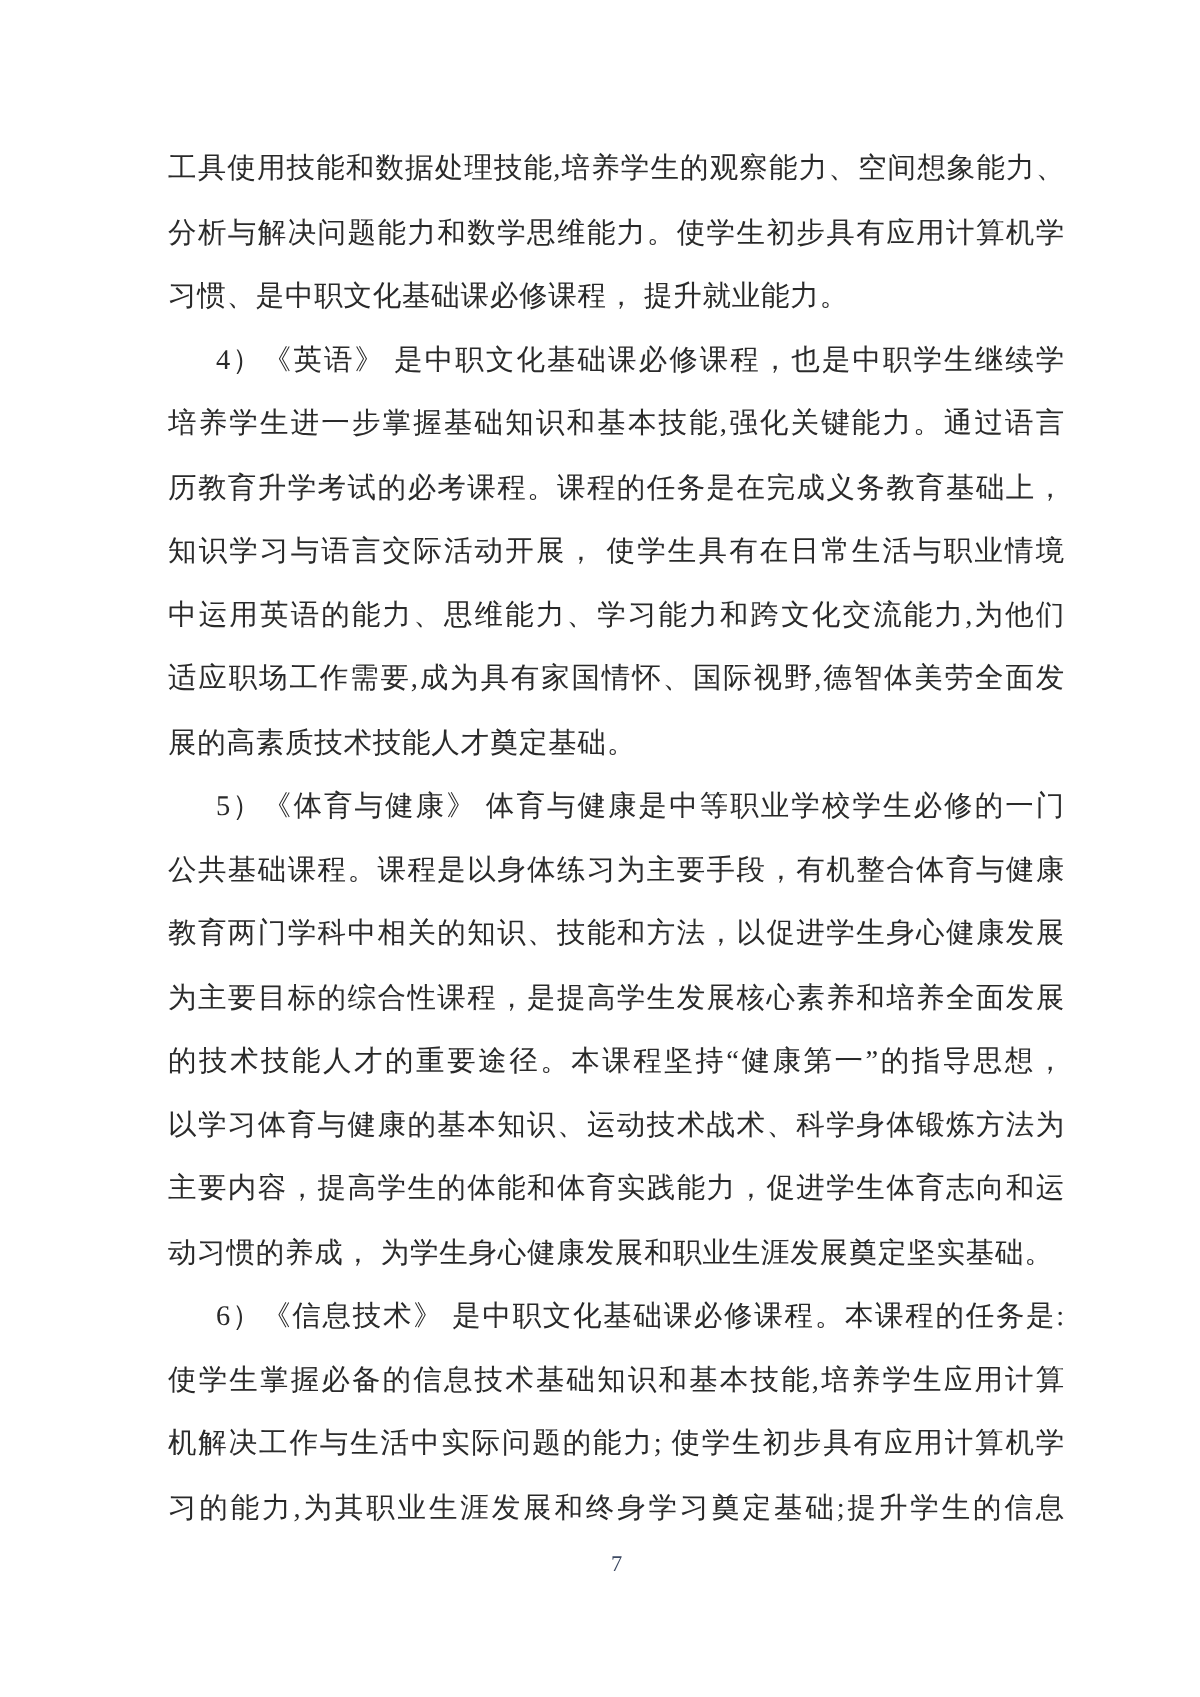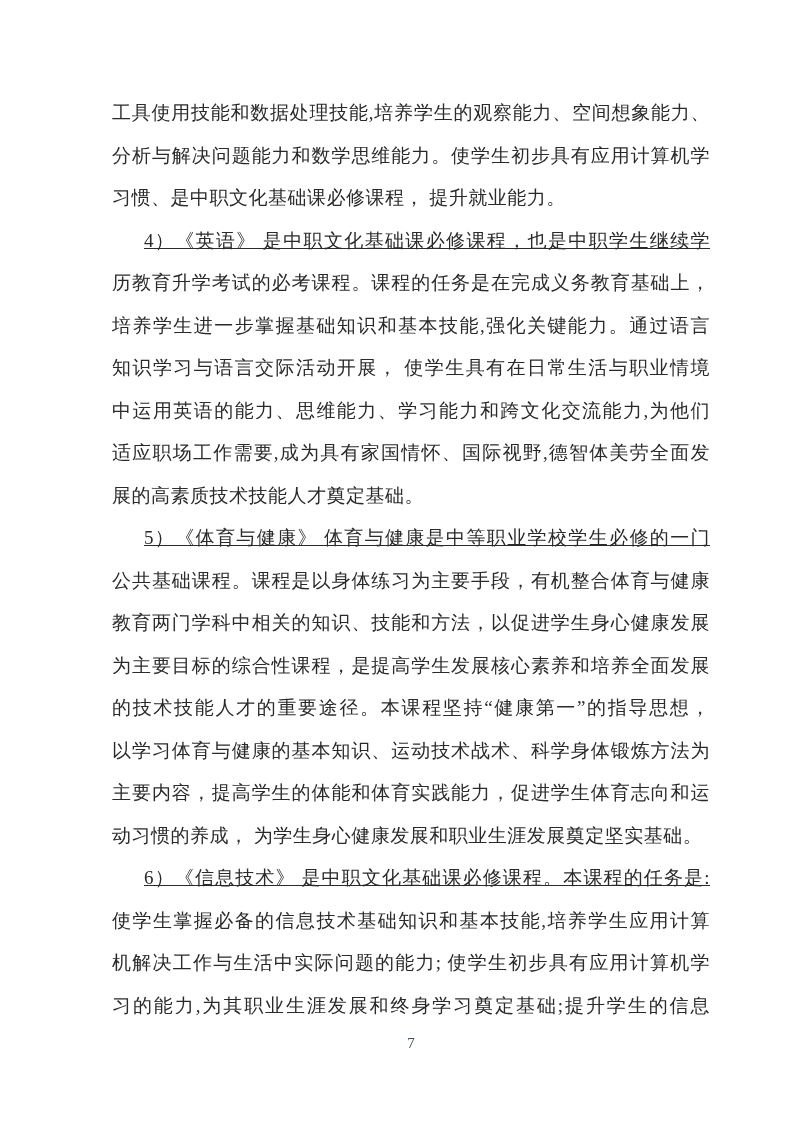--- a/index.html
+++ b/index.html
@@ -36,21 +36,20 @@
     width: 598px;
     text-align: justify;
     text-align-last: justify;
     text-justify: inter-character;
     letter-spacing: 0.5px;
     height: 42.5px;
     overflow: hidden;
   }
   .text-line.indent {
     padding-left: 32px;
-    text-decoration: underline;
   }
   .text-line.para-end {
     text-align-last: left;
   }
   .page-footer {
     position: absolute;
     left: 112px;
     top: 1033px;
     width: 598px;
     text-align: center;
@@ -64,22 +63,22 @@
 </head>
 <body>
 
 <div class="doc-page">
 
   <div class="text-block">
     <div class="text-line">工具使用技能和数据处理技能,培养学生的观察能力、空间想象能力、</div>
     <div class="text-line">分析与解决问题能力和数学思维能力。使学生初步具有应用计算机学</div>
     <div class="text-line para-end">习惯、是中职文化基础课必修课程， 提升就业能力。</div>
     <div class="text-line indent">4）《英语》 是中职文化基础课必修课程，也是中职学生继续学</div>
+    <div class="text-line">培养学生进一步掌握基础知识和基本技能,强化关键能力。通过语言</div>
     <div class="text-line">历教育升学考试的必考课程。课程的任务是在完成义务教育基础上，</div>
-    <div class="text-line">培养学生进一步掌握基础知识和基本技能,强化关键能力。通过语言</div>
     <div class="text-line">知识学习与语言交际活动开展， 使学生具有在日常生活与职业情境</div>
     <div class="text-line">中运用英语的能力、思维能力、学习能力和跨文化交流能力,为他们</div>
     <div class="text-line">适应职场工作需要,成为具有家国情怀、国际视野,德智体美劳全面发</div>
     <div class="text-line para-end">展的高素质技术技能人才奠定基础。</div>
     <div class="text-line indent">5）《体育与健康》 体育与健康是中等职业学校学生必修的一门</div>
     <div class="text-line">公共基础课程。课程是以身体练习为主要手段，有机整合体育与健康</div>
     <div class="text-line">教育两门学科中相关的知识、技能和方法，以促进学生身心健康发展</div>
     <div class="text-line">为主要目标的综合性课程，是提高学生发展核心素养和培养全面发展</div>
     <div class="text-line">的技术技能人才的重要途径。本课程坚持“健康第一”的指导思想，</div>
     <div class="text-line">以学习体育与健康的基本知识、运动技术战术、科学身体锻炼方法为</div>

